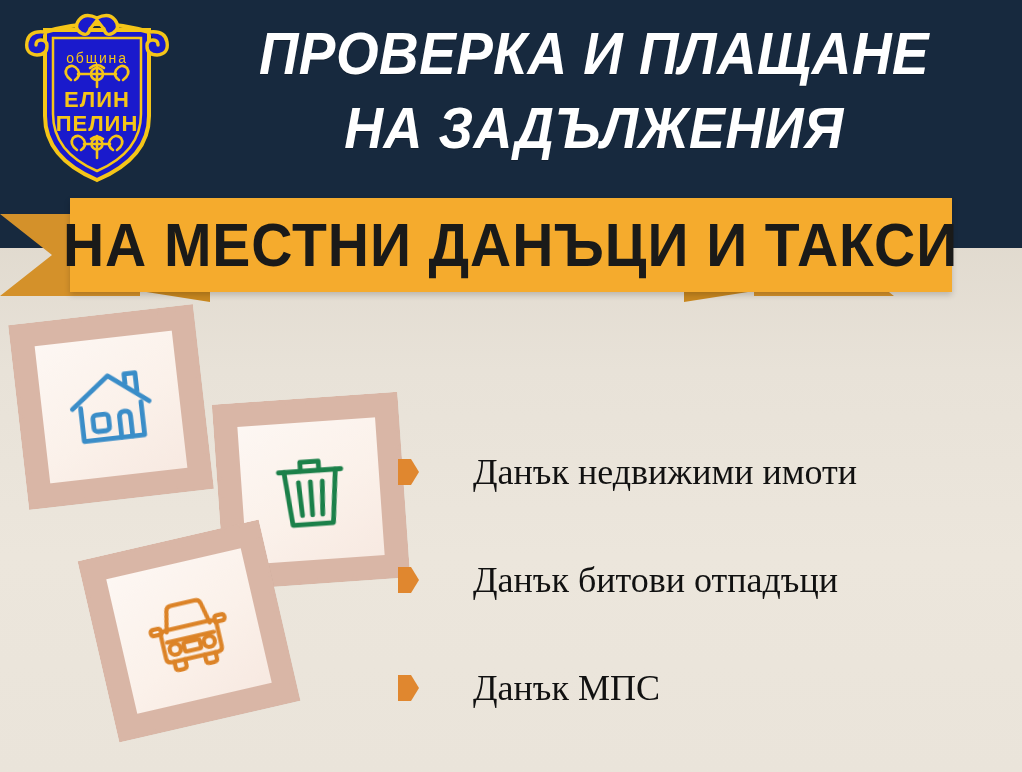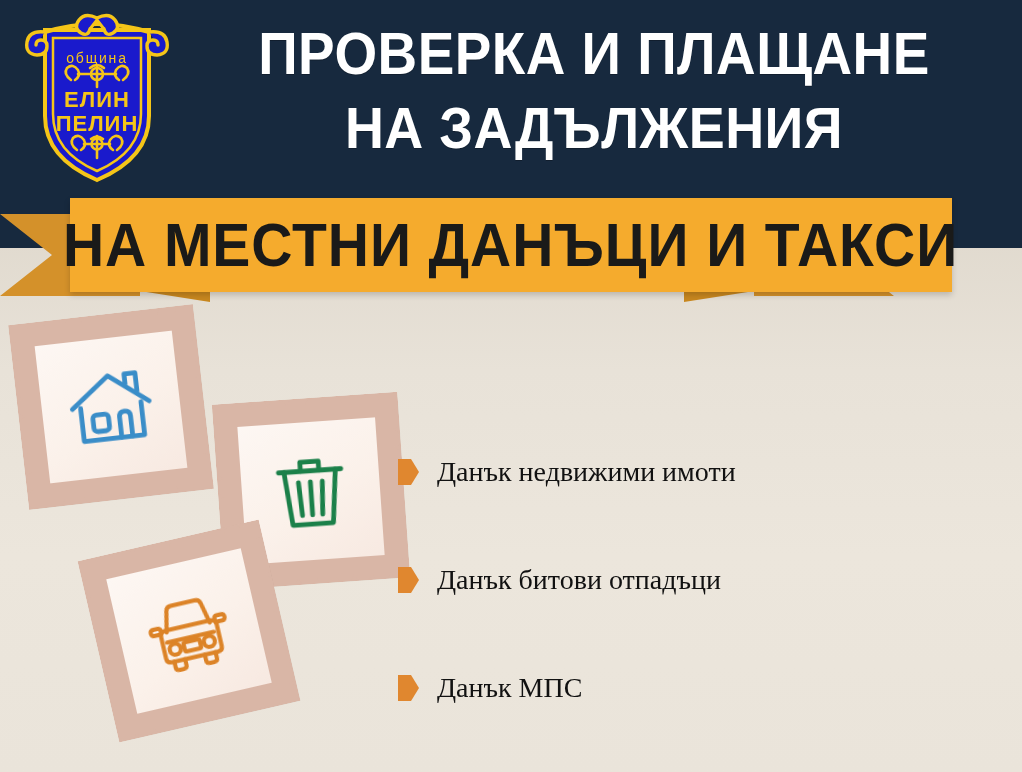--- a/index.html
+++ b/index.html
@@ -18,20 +18,21 @@
   }
 
   
   .header {
     position: absolute;
     left: 0; top: 0;
     width: 1022px;
     height: 248px;
     background: #17293E;
     z-index: 5;
+    font-style: italic;
   }
   .header-title {
     position: absolute;
     left: 180px;
     top: 18px;
     width: 828px;
     text-align: center;
     color: #ffffff;
     font-family: "Liberation Sans Narrow", "Liberation Sans", sans-serif;
     font-weight: bold;
@@ -171,23 +172,24 @@
     flex: 0 0 auto;
     width: 21px;
     height: 26px;
     margin-right: 18px;
     background: #E0872F;
     clip-path: polygon(0 0, 62% 0, 100% 50%, 62% 100%, 0 100%);
   }
   .list-label {
     color: #111111;
     font-family: "Liberation Serif", "DejaVu Serif", serif;
-    font-size: 28px;
+    font-size: 36px;
     line-height: 50px;
     white-space: nowrap;
+    margin-left: 36px;
   }
 </style>
 </head>
 <body>
 
 <div class="poster">
 
   <div class="header">
     <div class="header-title">
       <span class="line line1">ПРОВЕРКА И ПЛАЩАНЕ</span>

